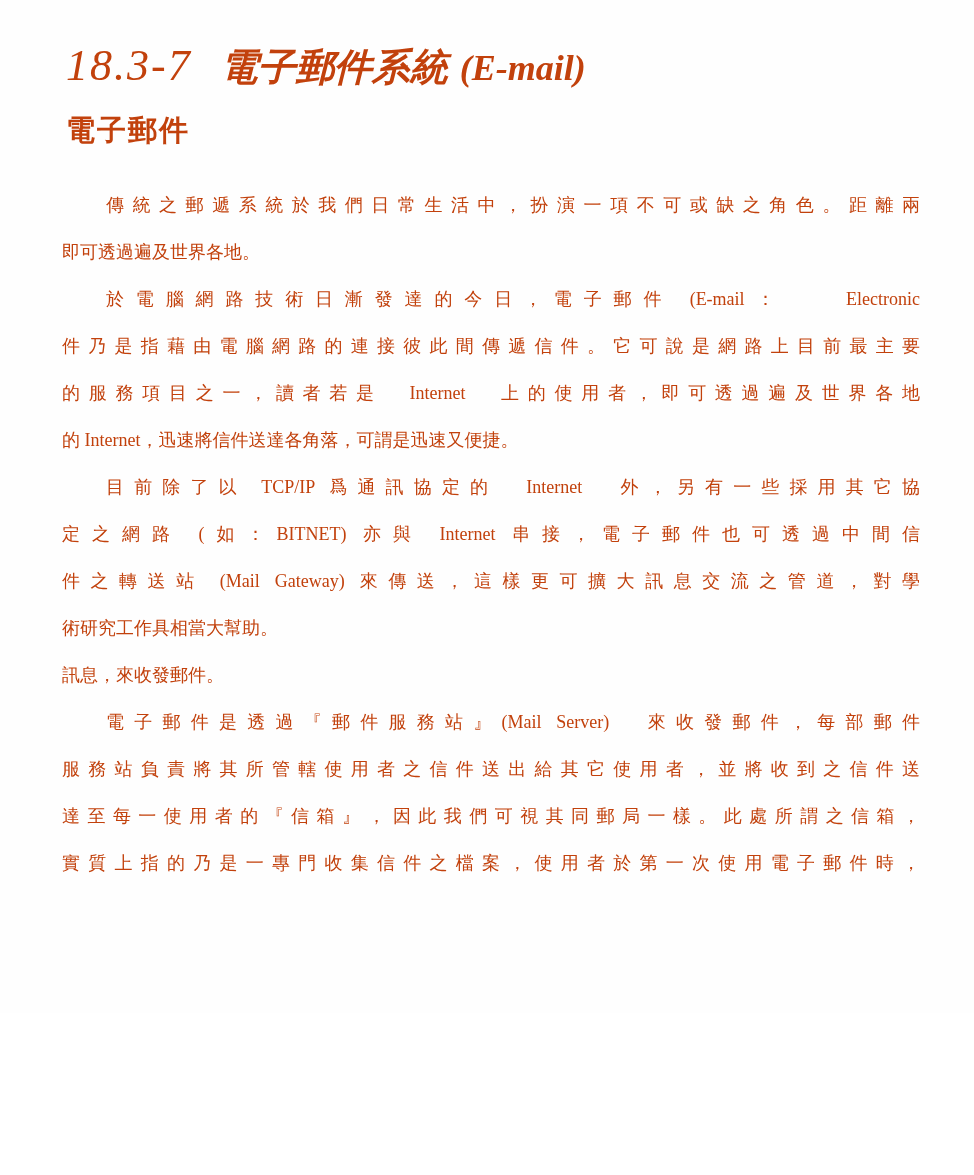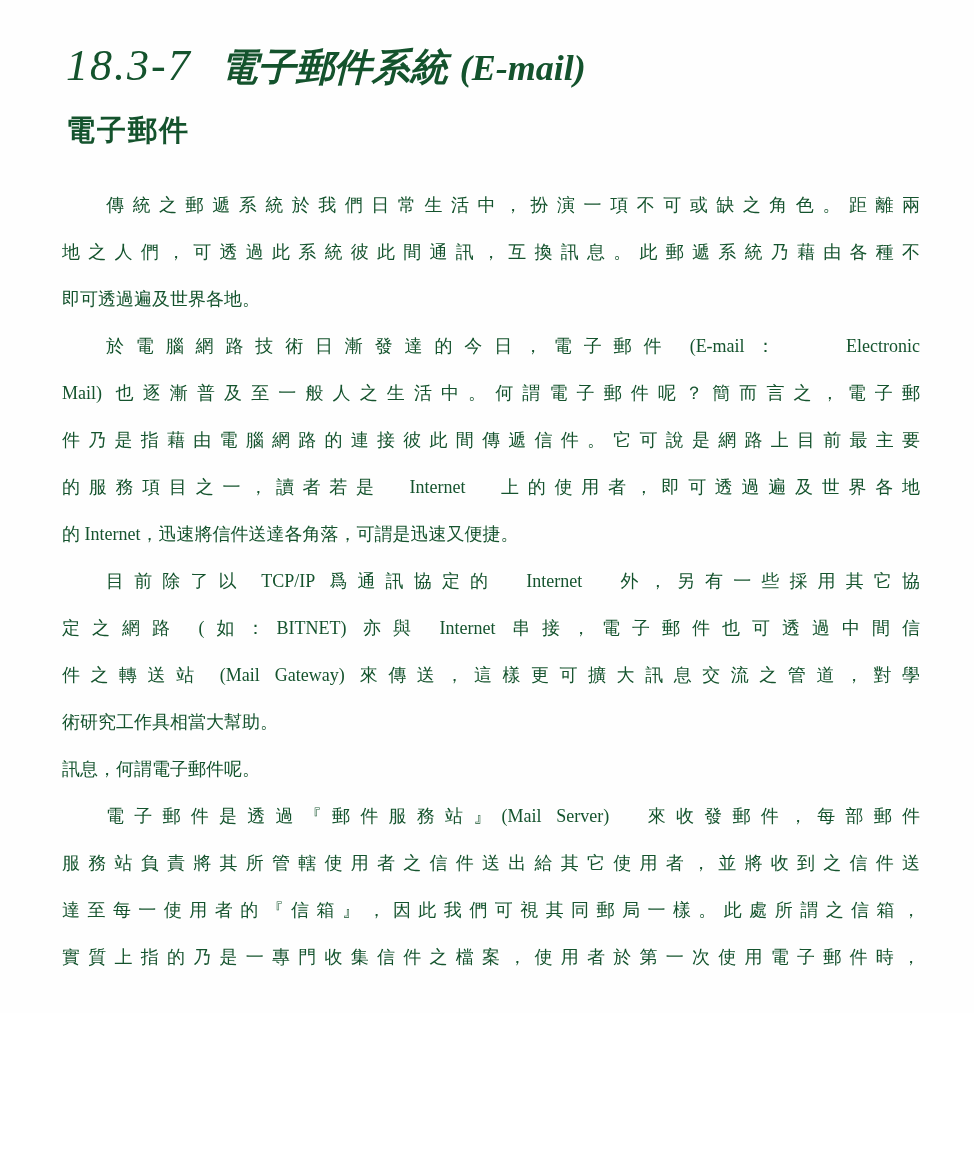--- a/index.html
+++ b/index.html
@@ -5,21 +5,21 @@
   html, body {
     margin: 0;
     padding: 0;
     background: #ffffff;
   }
   .page {
     position: relative;
     width: 974px;
     height: 1013px;
     background: #fefefe;
-    color: #14532d;
+    color: #c2410c;
     font-family: "Liberation Serif", "DejaVu Serif", serif;
     overflow: hidden;
   }
   .heading {
     position: absolute;
     left: 66px;
     top: 40px;
     white-space: nowrap;
   }
   .sec-num {
@@ -85,41 +85,39 @@
     <span class="sec-num">18.3-7</span><span class="sec-title">電子郵件系統</span>
     <span class="sec-suffix">(E-mail)</span>
   </div>
 
   <div class="subheading">電子郵件</div>
 
   <div class="body-text">
 
     <div class="para">
       <div class="line fill indent">傳統之郵遞系統於我們日常生活中，扮演一項不可或缺之角色。距離兩</div>
-      <div class="line fill">地之人們，可透過此系統彼此間通訊，互換訊息。此郵遞系統乃藉由各種不</div>
       <div class="line short">即可透過遍及世界各地。</div>
     </div>
 
     <div class="para">
       <div class="line fill indent">於電腦網路技術日漸發達的今日，電子郵件 (E-mail：　　Electronic</div>
-      <div class="line fill">Mail) 也逐漸普及至一般人之生活中。何謂電子郵件呢？簡而言之，電子郵</div>
       <div class="line fill">件乃是指藉由電腦網路的連接彼此間傳遞信件。它可說是網路上目前最主要</div>
       <div class="line fill">的服務項目之一，讀者若是　Internet　上的使用者，即可透過遍及世界各地</div>
       <div class="line short">的 Internet，迅速將信件送達各角落，可謂是迅速又便捷。</div>
     </div>
 
     <div class="para">
       <div class="line fill indent">目前除了以 TCP/IP 爲通訊協定的　Internet　外，另有一些採用其它協</div>
       <div class="line fill">定之網路 (如：BITNET) 亦與 Internet 串接，電子郵件也可透過中間信</div>
       <div class="line fill">件之轉送站 (Mail Gateway) 來傳送，這樣更可擴大訊息交流之管道，對學</div>
       <div class="line short">術研究工作具相當大幫助。</div>
     </div>
 
     <div class="para">
-      <div class="line short">訊息，何謂電子郵件呢。</div>
+      <div class="line short">訊息，來收發郵件。</div>
     </div>
 
     <div class="para">
       <div class="line fill indent">電子郵件是透過『郵件服務站』(Mail Server)　來收發郵件，每部郵件</div>
       <div class="line fill">服務站負責將其所管轄使用者之信件送出給其它使用者，並將收到之信件送</div>
       <div class="line fill">達至每一使用者的『信箱』，因此我們可視其同郵局一樣。此處所謂之信箱，</div>
       <div class="line fill">實質上指的乃是一專門收集信件之檔案，使用者於第一次使用電子郵件時，</div>
     </div>
 
   </div>

